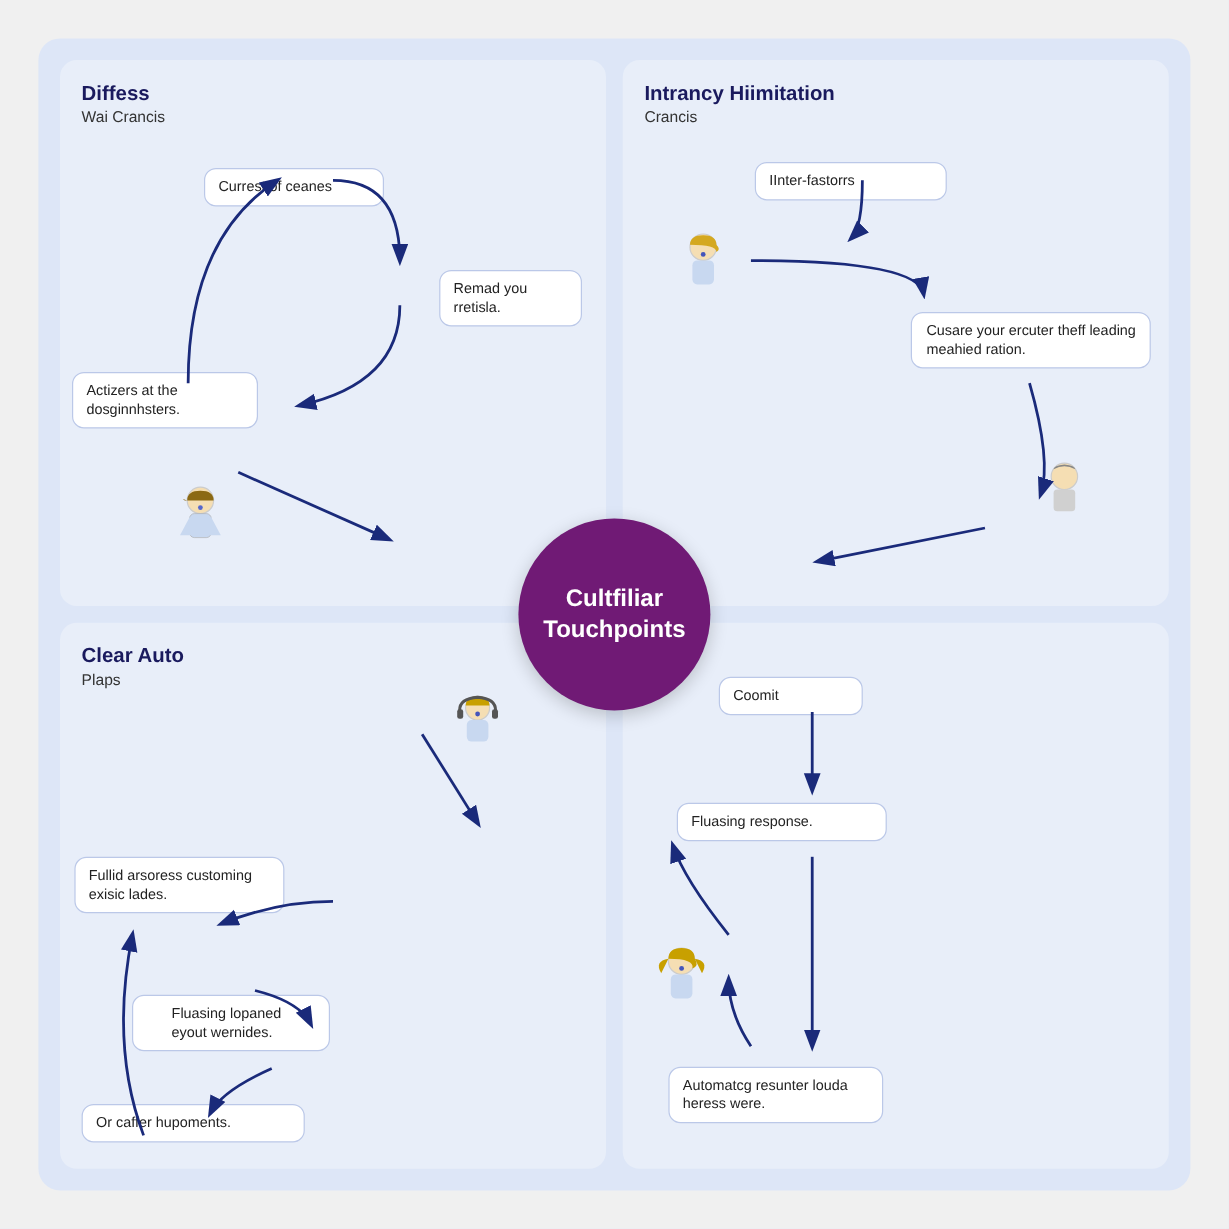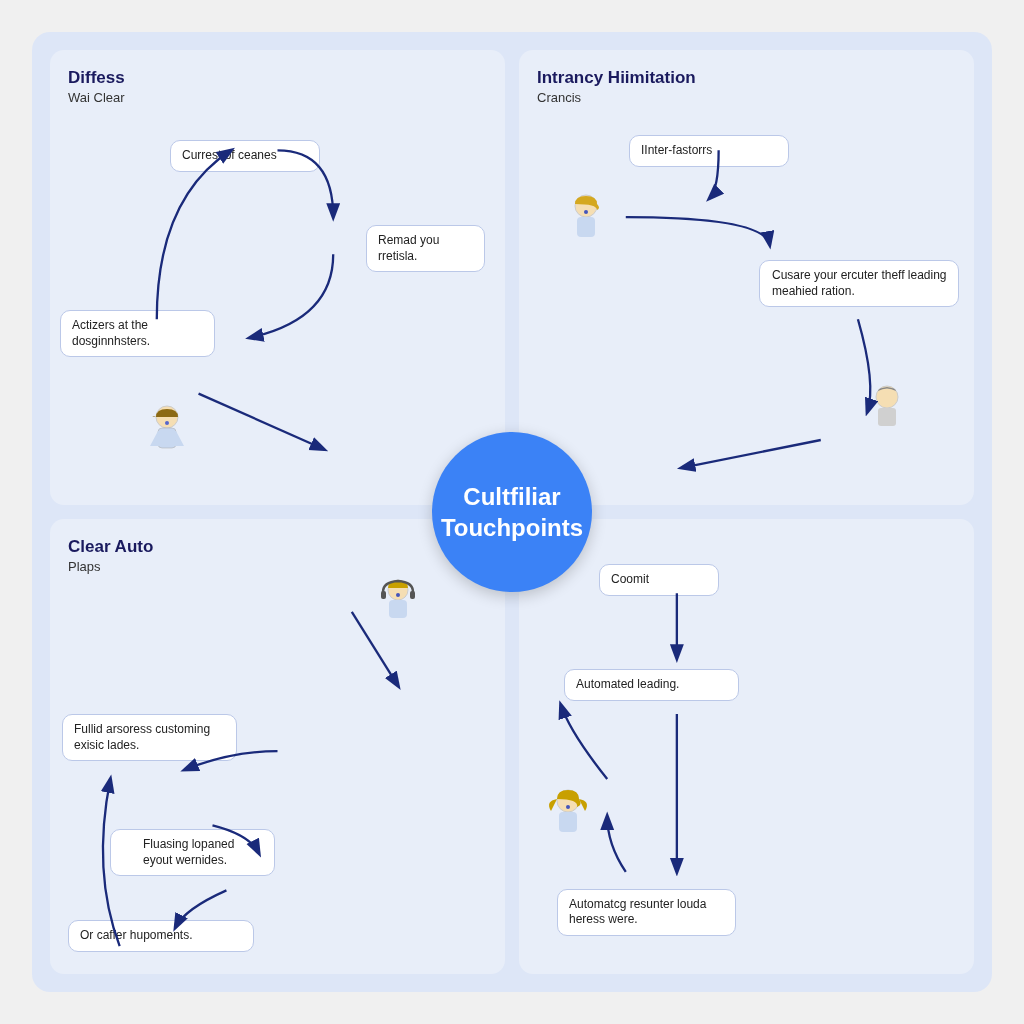--- a/index.html
+++ b/index.html
@@ -43,29 +43,29 @@
       margin-top: 2px;
     }
     
     .center-circle {
       position: absolute;
       top: 50%;
       left: 50%;
       transform: translate(-50%, -50%);
       width: 160px;
       height: 160px;
-      background: #3b82f6;
+      background: #701a75;
       border-radius: 50%;
       display: flex;
       align-items: center;
       justify-content: center;
       text-align: center;
       color: white;
       font-weight: 700;
-      font-size: 24px;
+      font-size: 20px;
       line-height: 1.3;
       z-index: 10;
       box-shadow: 0 4px 15px rgba(0,0,0,0.2);
     }
     
     .flow-box {
       background: white;
       border: 1.5px solid #bbc8e8;
       border-radius: 10px;
       padding: 7px 11px;
@@ -103,21 +103,21 @@
     .tr .box1 { top: 90px; left: 110px; width: 155px; }
     .tr .box2 { top: 210px; right: 15px; width: 200px; padding-left: 12px; }
   </style>
 </head>
 <body>
 
 <div class="outer">
 
   <div class="quadrant tl">
     <div class="quadrant-title">Diffess</div>
-    <div class="quadrant-subtitle">Wai Clear</div>
+    <div class="quadrant-subtitle">Wai Crancis</div>
 
     <div class="flow-box tl box1">
       <span>Currest of ceanes</span>
     </div>
     <div class="flow-box tl box2">
       <span>Remad you rretisla.</span>
     </div>
     <div class="flow-box tl box3">
       <span>Actizers at the dosginnhsters.</span>
     </div>
@@ -241,21 +241,21 @@
       <path d="M60 460 Q30 380 50 280" stroke="#1a2a7a" stroke-width="2.5" fill="none" marker-end="url(#arrow3)"></path>
     </svg>
   </div>
 
   <div class="quadrant br">
 
     <div class="flow-box" style="top:45px; left:80px; width:120px;">
       <span>Coomit</span>
     </div>
     <div class="flow-box" style="top:150px; left:45px; width:175px;">
-      <span>Automated leading.</span>
+      <span>Fluasing response.</span>
     </div>
     <div class="flow-box" style="bottom:38px; left:38px; width:179px;">
       <span>Automatcg resunter louda heress were.</span>
     </div>
 
     <div class="avatar" style="bottom:135px; left:22px;">
       <svg viewBox="0 0 54 54" xmlns="http://www.w3.org/2000/svg">
         <circle cx="27" cy="16" r="11" fill="#f5deb3" stroke="#ccc" stroke-width="1"></circle>
         <path d="M16 14 Q16 5 27 5 Q38 5 38 14 Q42 20 36 22 Q38 14 16 14 Q10 20 16 14" fill="#c8a000"></path>
         <rect x="18" y="27" width="18" height="20" rx="4" fill="#c8d8f0"></rect>

